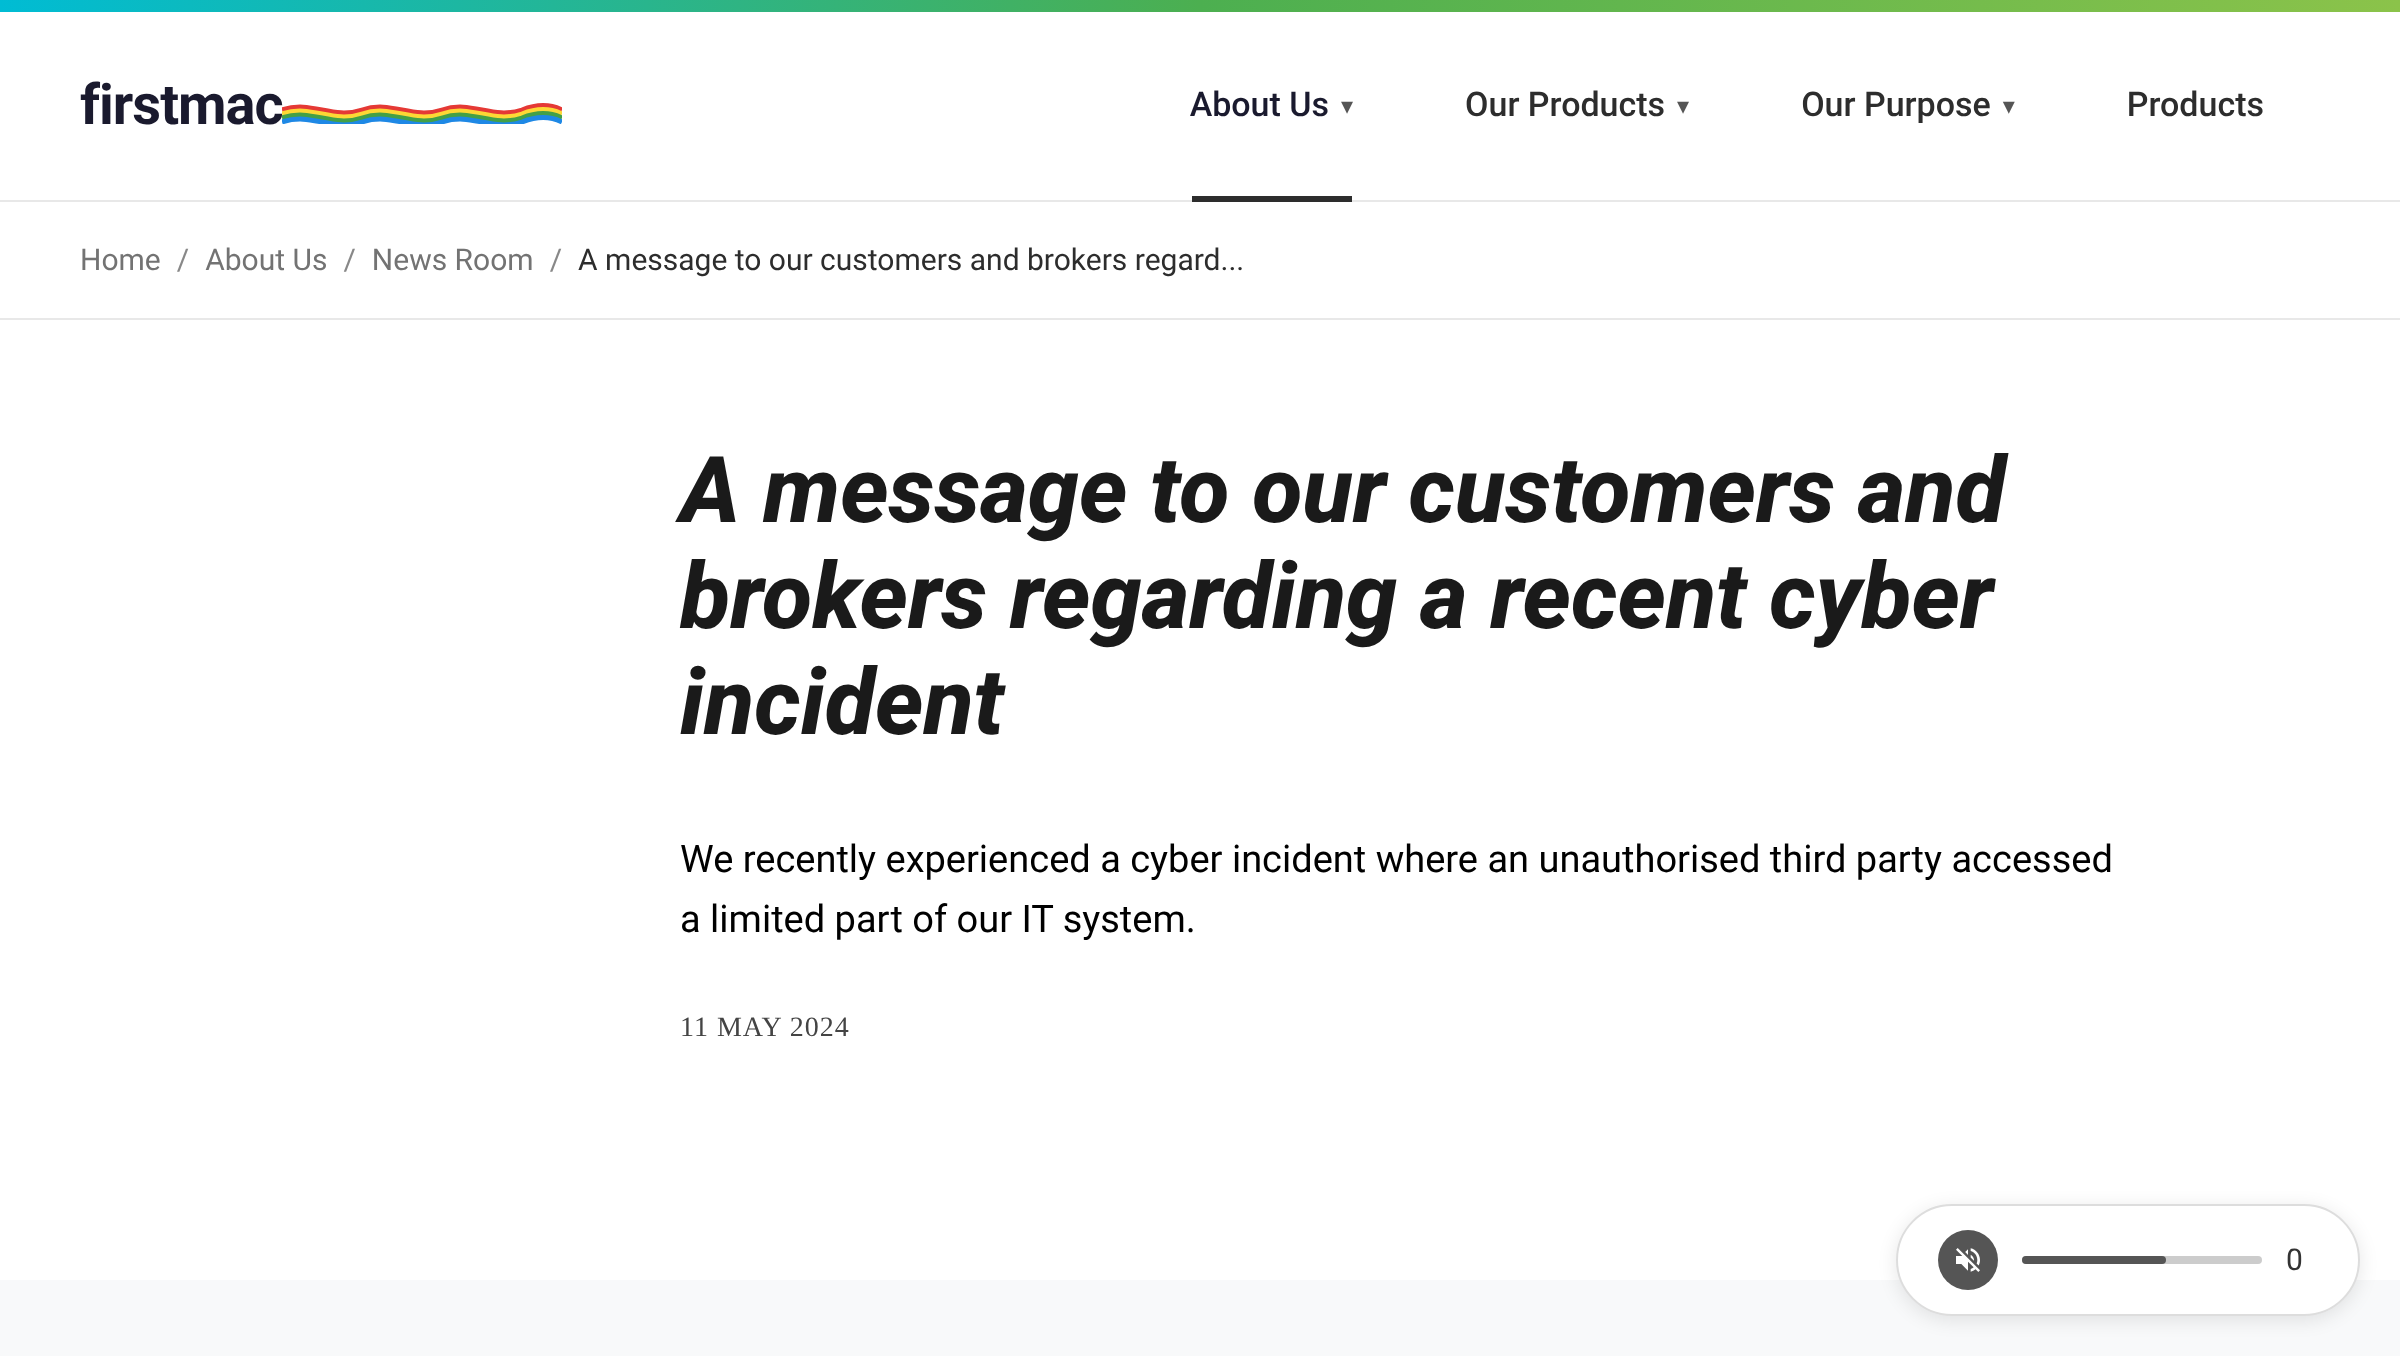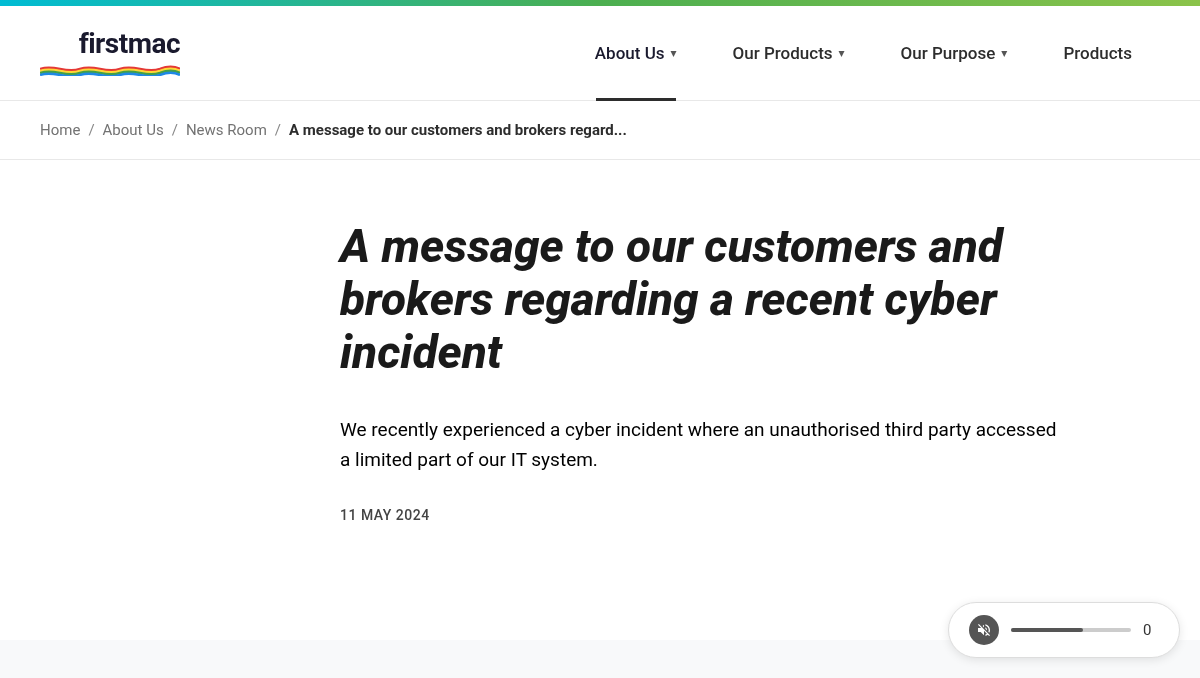--- a/index.html
+++ b/index.html
@@ -28,22 +28,21 @@
       display: flex;
       align-items: center;
       justify-content: space-between;
       padding: 0 40px;
       height: 95px;
       border-bottom: 1px solid #e8e8e8;
     }
 
     .logo-container {
       display: flex;
-      flex-direction: column;
-      align-items: flex-end;
+      align-items: center;
     }
 
     .logo-text {
       font-size: 28px;
       font-weight: 700;
       color: #1a1a2e;
       letter-spacing: -0.5px;
       line-height: 1;
     }
 
@@ -111,21 +110,20 @@
     .breadcrumb-item {
       color: #737373;
     }
 
     .breadcrumb-separator {
       color: #888;
     }
 
     .breadcrumb-item.current {
       color: #2d2d2d;
-      font-weight: bold;
     }
 
     
     .main-content {
       background: #ffffff;
       padding: 60px 40px 60px 340px;
       min-height: 480px;
     }
 
     .article-title {
@@ -145,20 +143,21 @@
       max-width: 720px;
       margin-bottom: 32px;
     }
 
     .article-date {
       font-size: 14px;
       color: #444;
       letter-spacing: 0.5px;
       font-weight: 500;
       text-transform: uppercase;
+      font-family: Liberation Serif, serif;
     }
 
     
     .audio-player {
       position: fixed;
       bottom: 20px;
       right: 20px;
       background: #ffffff;
       border: 1px solid #ddd;
       border-radius: 30px;

